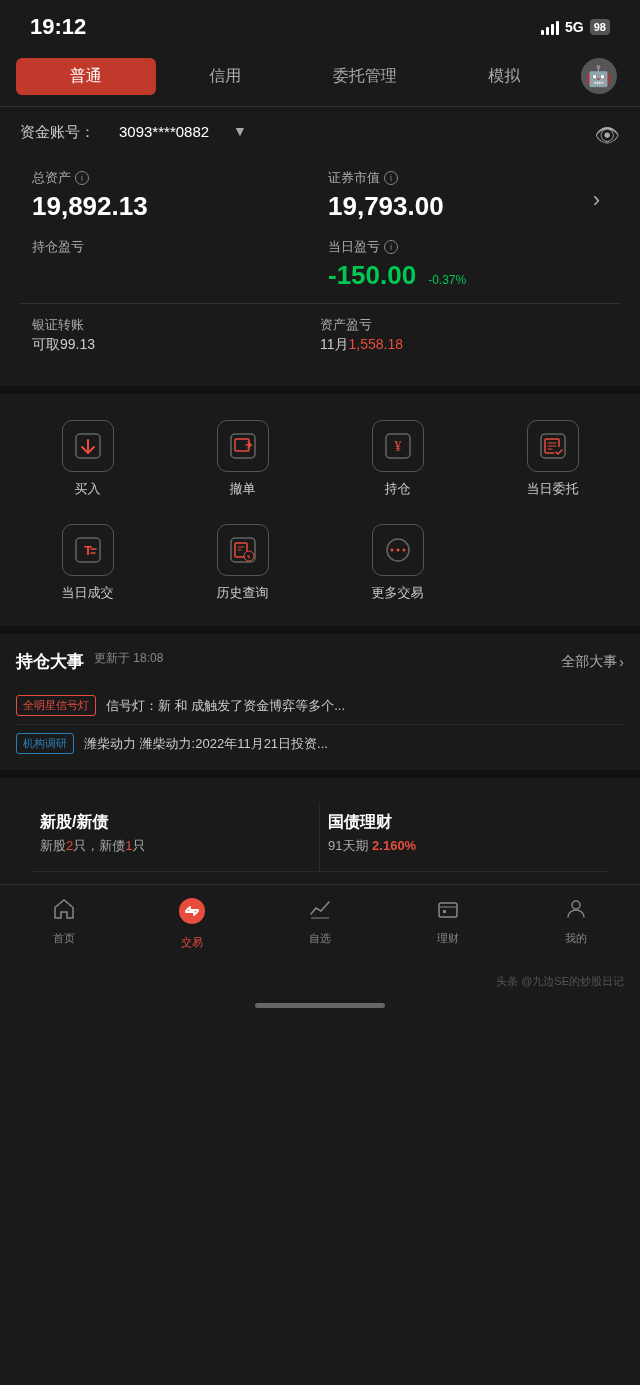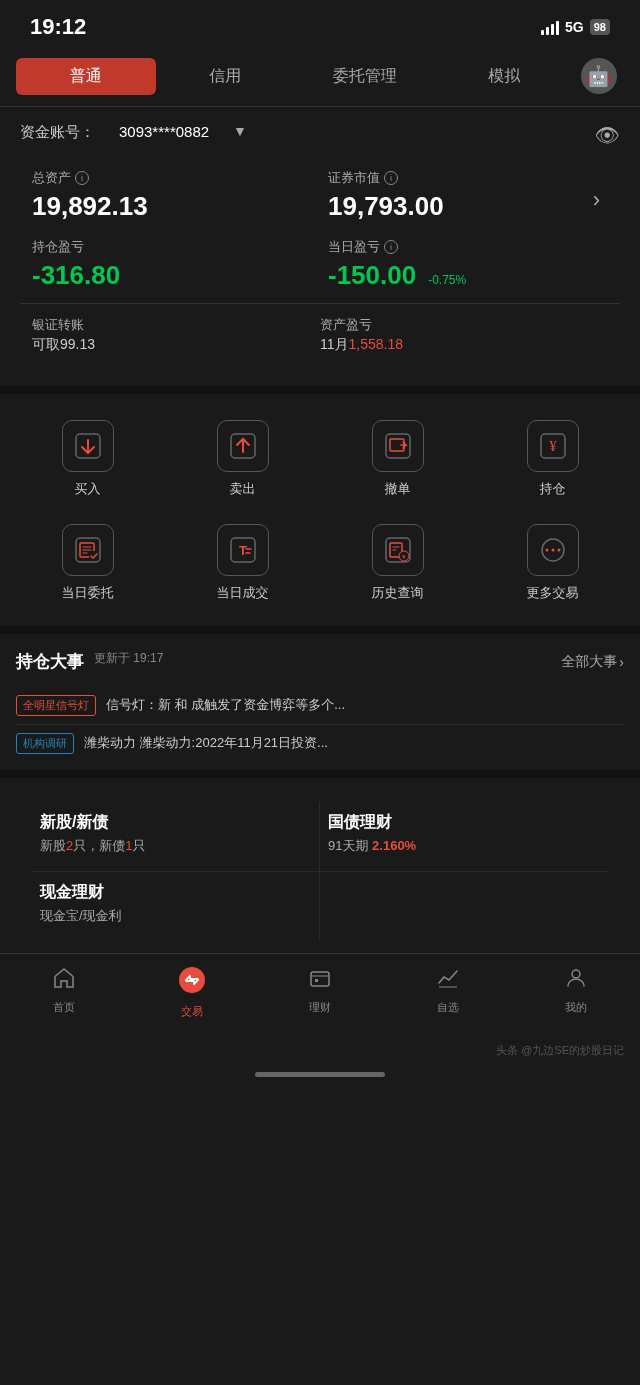--- a/index.html
+++ b/index.html
@@ -275,21 +275,21 @@
       font-size: 14px;
       color: #aaa;
       display: flex;
       align-items: center;
       gap: 2px;
       cursor: pointer;
     }
 
     .event-item {
       display: flex;
-      align-items: flex-start;
+      align-items: center;
       gap: 10px;
       padding: 8px 0;
       border-bottom: 1px solid #2a2a2a;
     }
     .event-tag {
       border: 1px solid #e74c3c;
       color: #e74c3c;
       font-size: 11px;
       padding: 2px 6px;
       border-radius: 3px;
@@ -450,30 +450,29 @@
       <div class="asset-value">19,793.00</div>
       <span class="arrow-right-big">›</span>
     </div>
   </div>
 
   <div class="assets-grid">
     <div class="asset-cell">
       <div class="asset-title">
         <span>持仓盈亏</span>
       </div>
-      <div class="asset-value loss">-316.80</div>
     </div>
     <div class="asset-cell">
       <div class="asset-title">
         <span>当日盈亏</span>
         <span class="info-circle">i</span>
       </div>
       <div style="display:flex; align-items:baseline; gap:6px;">
         <div class="asset-value loss">-150.00</div>
-        <span class="pct-badge">-0.75%</span>
+        <span class="pct-badge">-0.37%</span>
       </div>
     </div>
   </div>
 
   <div class="transfer-row">
     <div class="transfer-cell">
       <div class="transfer-label">银证转账</div>
       <div class="transfer-value">可取99.13</div>
     </div>
     <div class="transfer-cell">
@@ -491,29 +490,20 @@
   <div class="actions-grid">
 
     <div class="action-item">
       <div class="action-icon-box">
         <svg width="28" height="28" viewBox="0 0 28 28" fill="none">
           <rect x="2" y="2" width="24" height="24" rx="4" stroke="#666" stroke-width="1.5" fill="none"></rect>
           <path d="M14 8 L14 20 M8 15 L14 21 L20 15" stroke="#e74c3c" stroke-width="2" fill="none" stroke-linecap="round"></path>
         </svg>
       </div>
       <span class="action-label">买入</span>
-    </div>
-    <div class="action-item">
-      <div class="action-icon-box">
-        <svg width="28" height="28" viewBox="0 0 28 28" fill="none">
-          <rect x="2" y="2" width="24" height="24" rx="4" stroke="#666" stroke-width="1.5" fill="none"></rect>
-          <path d="M14 20 L14 8 M8 13 L14 7 L20 13" stroke="#e74c3c" stroke-width="2" fill="none" stroke-linecap="round"></path>
-        </svg>
-      </div>
-      <span class="action-label">卖出</span>
     </div>
     <div class="action-item">
       <div class="action-icon-box">
         <svg width="28" height="28" viewBox="0 0 28 28" fill="none">
           <rect x="2" y="2" width="24" height="24" rx="4" stroke="#666" stroke-width="1.5" fill="none"></rect>
           <rect x="6" y="7" width="14" height="12" rx="1" stroke="#e74c3c" stroke-width="1.5" fill="none"></rect>
           <path d="M17 13 L22 13 L19 10 M22 13 L19 16" stroke="#e74c3c" stroke-width="1.5" fill="none" stroke-linecap="round"></path>
         </svg>
       </div>
       <span class="action-label">撤单</span>
@@ -575,21 +565,21 @@
       <span class="action-label">更多交易</span>
     </div>
   </div>
 </div>
 
 <div class="section-divider"></div>
 
 <div class="events-section">
   <div class="events-header">
     <span class="events-title">持仓大事</span>
-    <span class="events-update">更新于 19:17</span>
+    <span class="events-update">更新于 18:08</span>
     <div class="events-all">
       <span>全部大事</span>
       <span>›</span>
     </div>
   </div>
 
   <div class="event-item">
     <span class="event-tag">全明星信号灯</span>
     <span class="event-text">信号灯：新 和 成触发了资金博弈等多个...</span>
   </div>
@@ -607,24 +597,20 @@
       <div class="product-title">新股/新债</div>
       <div class="product-desc">
         新股<span class="highlight">2</span>只，新债<span class="highlight">1</span>只
       </div>
     </div>
     <div class="product-cell">
       <div class="product-title">国债理财</div>
       <div class="product-desc">
         91天期 <span class="rate">2.160%</span>
       </div>
-    </div>
-    <div class="product-cell" style="border-bottom:none;">
-      <div class="product-title">现金理财</div>
-      <div class="product-desc">现金宝/现金利</div>
     </div>
   </div>
 </div>
 
 <div class="bottom-nav">
   <div class="nav-item">
     <span class="nav-icon">
       <svg width="24" height="24" viewBox="0 0 24 24" fill="none">
         <path d="M3 10.5L12 3L21 10.5V21H15V15H9V21H3V10.5Z" stroke="#888" stroke-width="1.5" fill="none"></path>
       </svg>
@@ -632,43 +618,43 @@
     <span class="nav-label">首页</span>
   </div>
   <div class="nav-item">
     <span class="nav-icon active">
       <svg width="28" height="28" viewBox="0 0 28 28" fill="none">
         <circle cx="14" cy="14" r="13" fill="#e74c3c"></circle>
         <path d="M8 14 L12 10 L12 13 L20 13 M20 14 L16 18 L16 15 L8 15" stroke="#fff" stroke-width="1.8" fill="none" stroke-linecap="round" stroke-linejoin="round"></path>
       </svg>
     </span>
     <span class="nav-label active">交易</span>
+  </div>
+  <div class="nav-item">
+    <span class="nav-icon">
+      <svg width="24" height="24" viewBox="0 0 24 24" fill="none">
+        <polyline points="3,17 8,11 13,14 21,5" stroke="#888" stroke-width="1.5" fill="none" stroke-linecap="round"></polyline>
+        <line x1="3" y1="21" x2="21" y2="21" stroke="#888" stroke-width="1"></line>
+      </svg>
+    </span>
+    <span class="nav-label">自选</span>
   </div>
   <div class="nav-item">
     <span class="nav-icon">
       <svg width="24" height="24" viewBox="0 0 24 24" fill="none">
         <rect x="3" y="6" width="18" height="14" rx="2" stroke="#888" stroke-width="1.5" fill="none"></rect>
         <path d="M3 10 L21 10" stroke="#888" stroke-width="1"></path>
         <rect x="7" y="13" width="3" height="3" rx="0.5" fill="#888"></rect>
       </svg>
     </span>
     <span class="nav-label">理财</span>
   </div>
   <div class="nav-item">
     <span class="nav-icon">
       <svg width="24" height="24" viewBox="0 0 24 24" fill="none">
-        <polyline points="3,17 8,11 13,14 21,5" stroke="#888" stroke-width="1.5" fill="none" stroke-linecap="round"></polyline>
-        <line x1="3" y1="21" x2="21" y2="21" stroke="#888" stroke-width="1"></line>
-      </svg>
-    </span>
-    <span class="nav-label">自选</span>
-  </div>
-  <div class="nav-item">
-    <span class="nav-icon">
-      <svg width="24" height="24" viewBox="0 0 24 24" fill="none">
         <circle cx="12" cy="8" r="4" stroke="#888" stroke-width="1.5" fill="none"></circle>
         <path d="M4 20 C4 16 8 13 12 13 C16 13 20 16 20 20" stroke="#888" stroke-width="1.5" fill="none" stroke-linecap="round"></path>
       </svg>
     </span>
     <span class="nav-label">我的</span>
   </div>
 </div>
 
 <div class="watermark">
   <span>头条 @九边SE的炒股日记</span>

